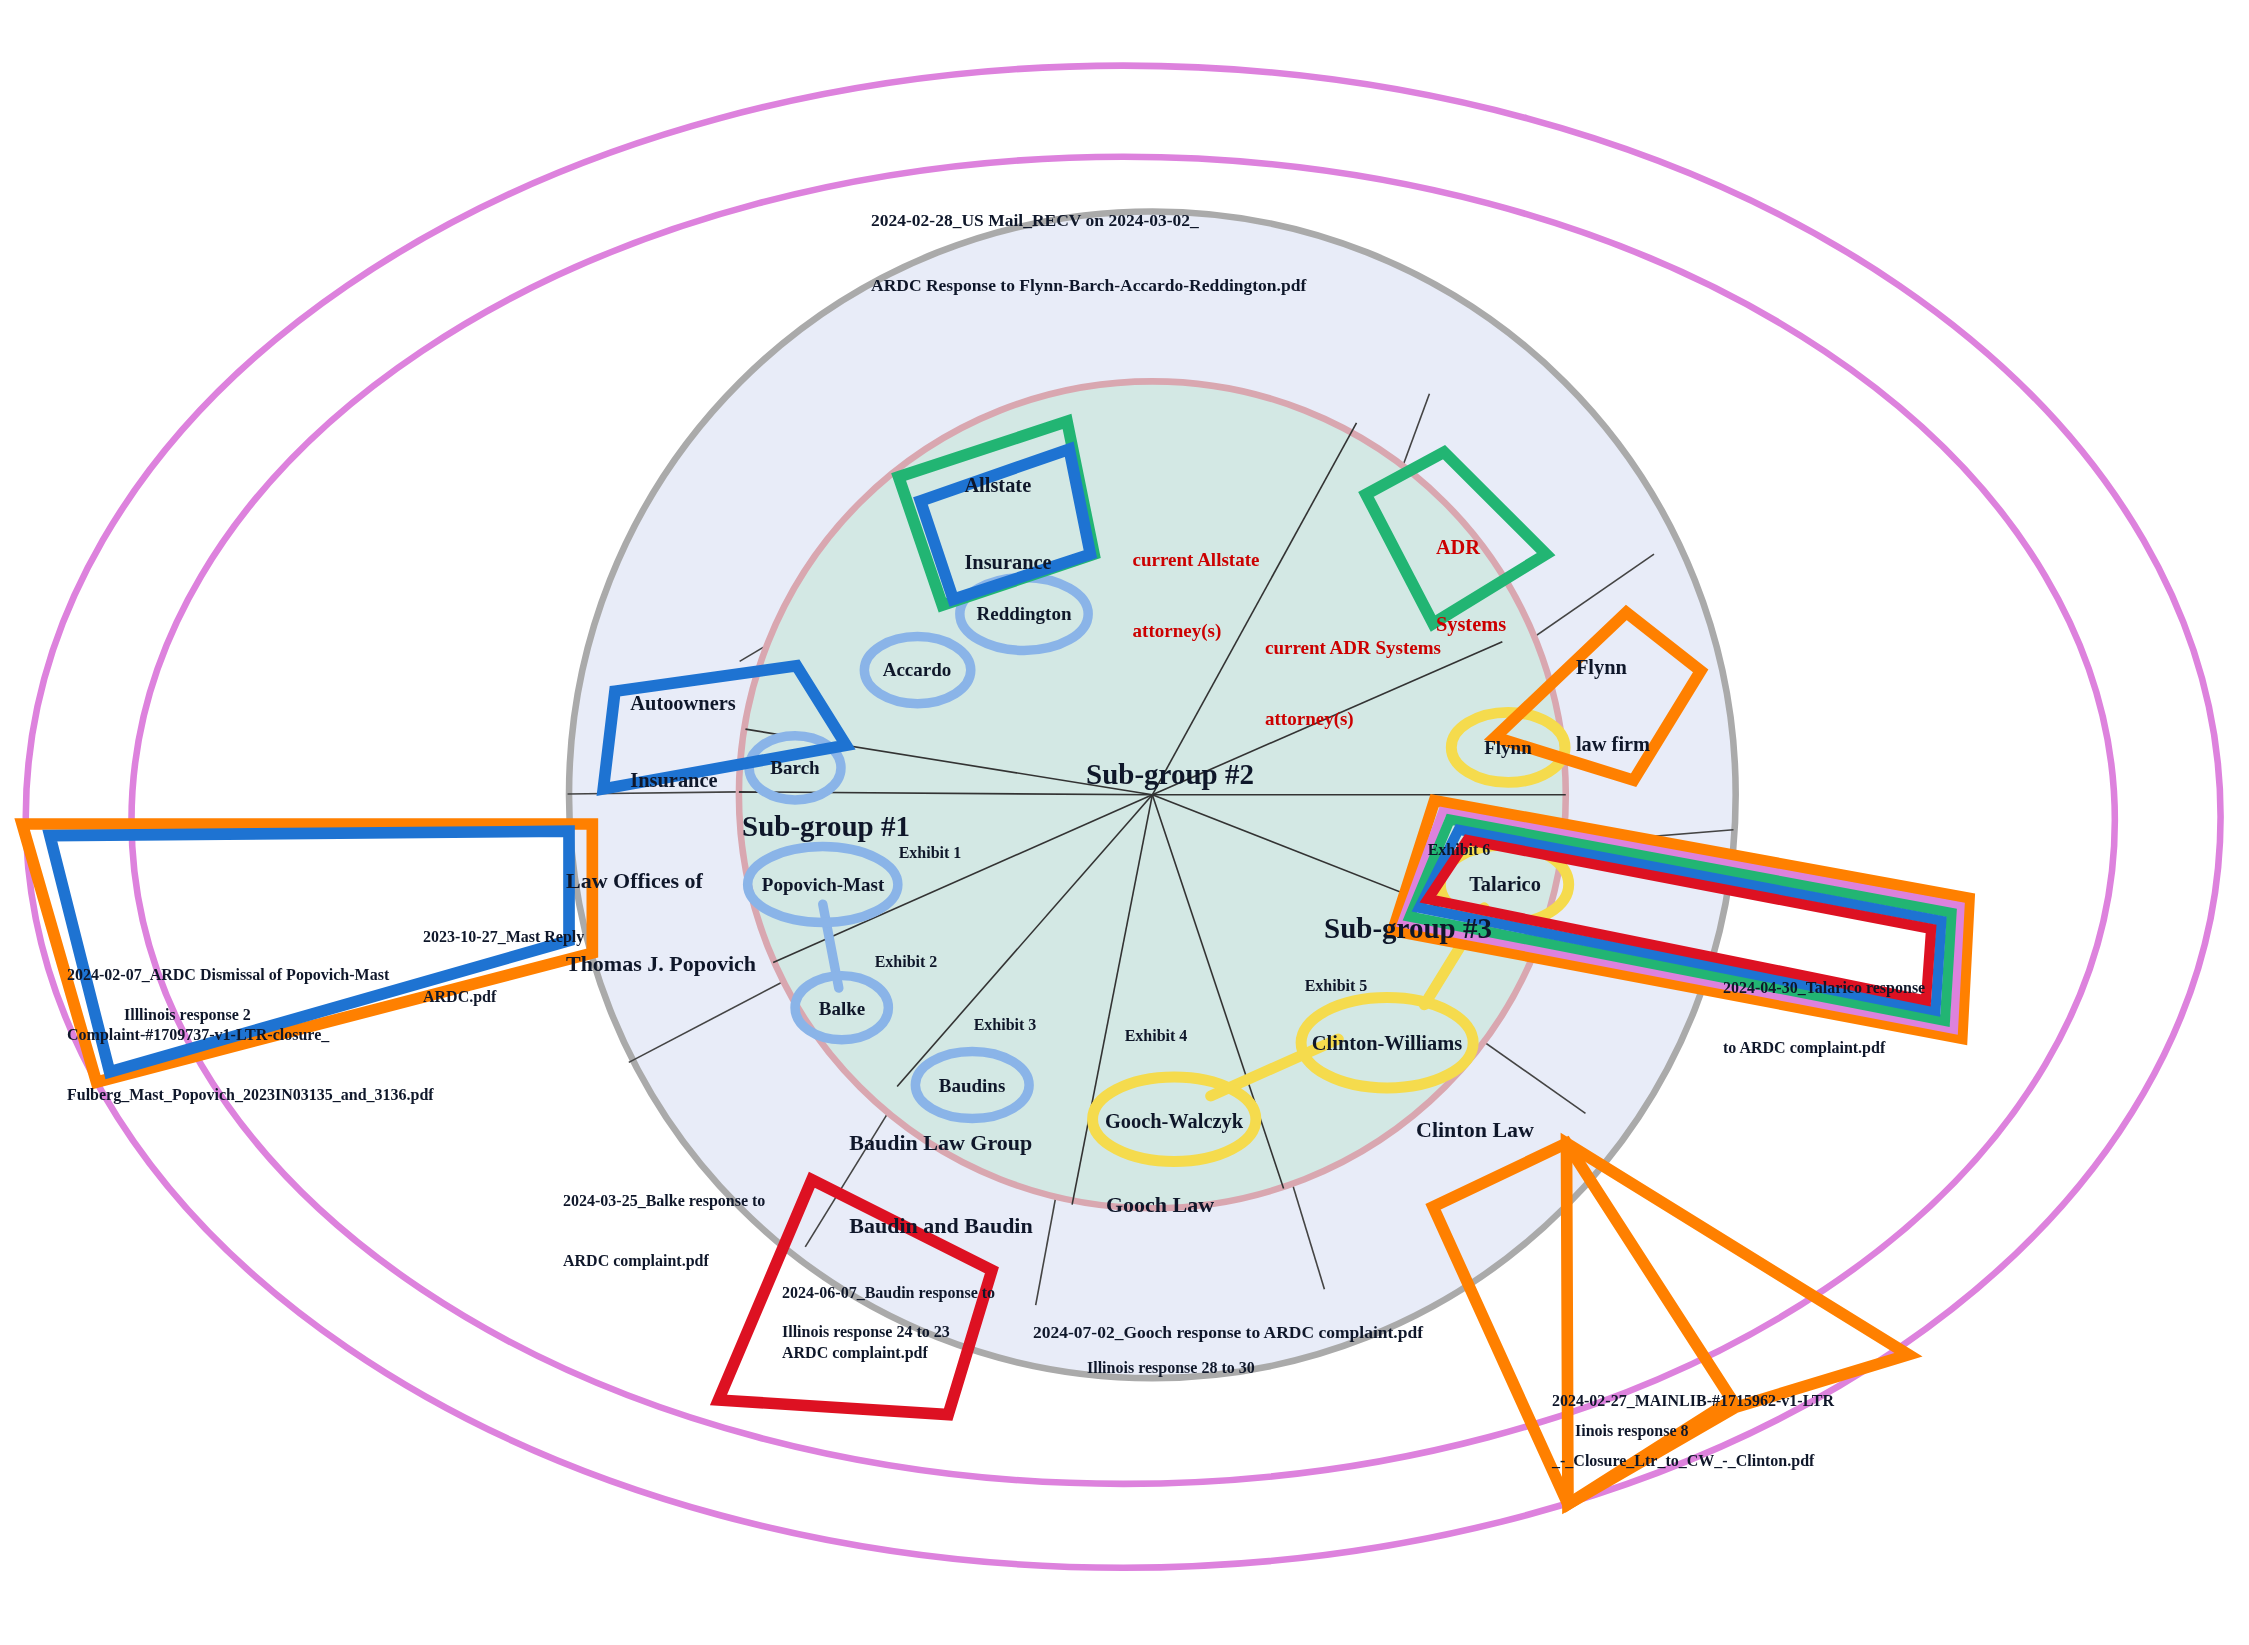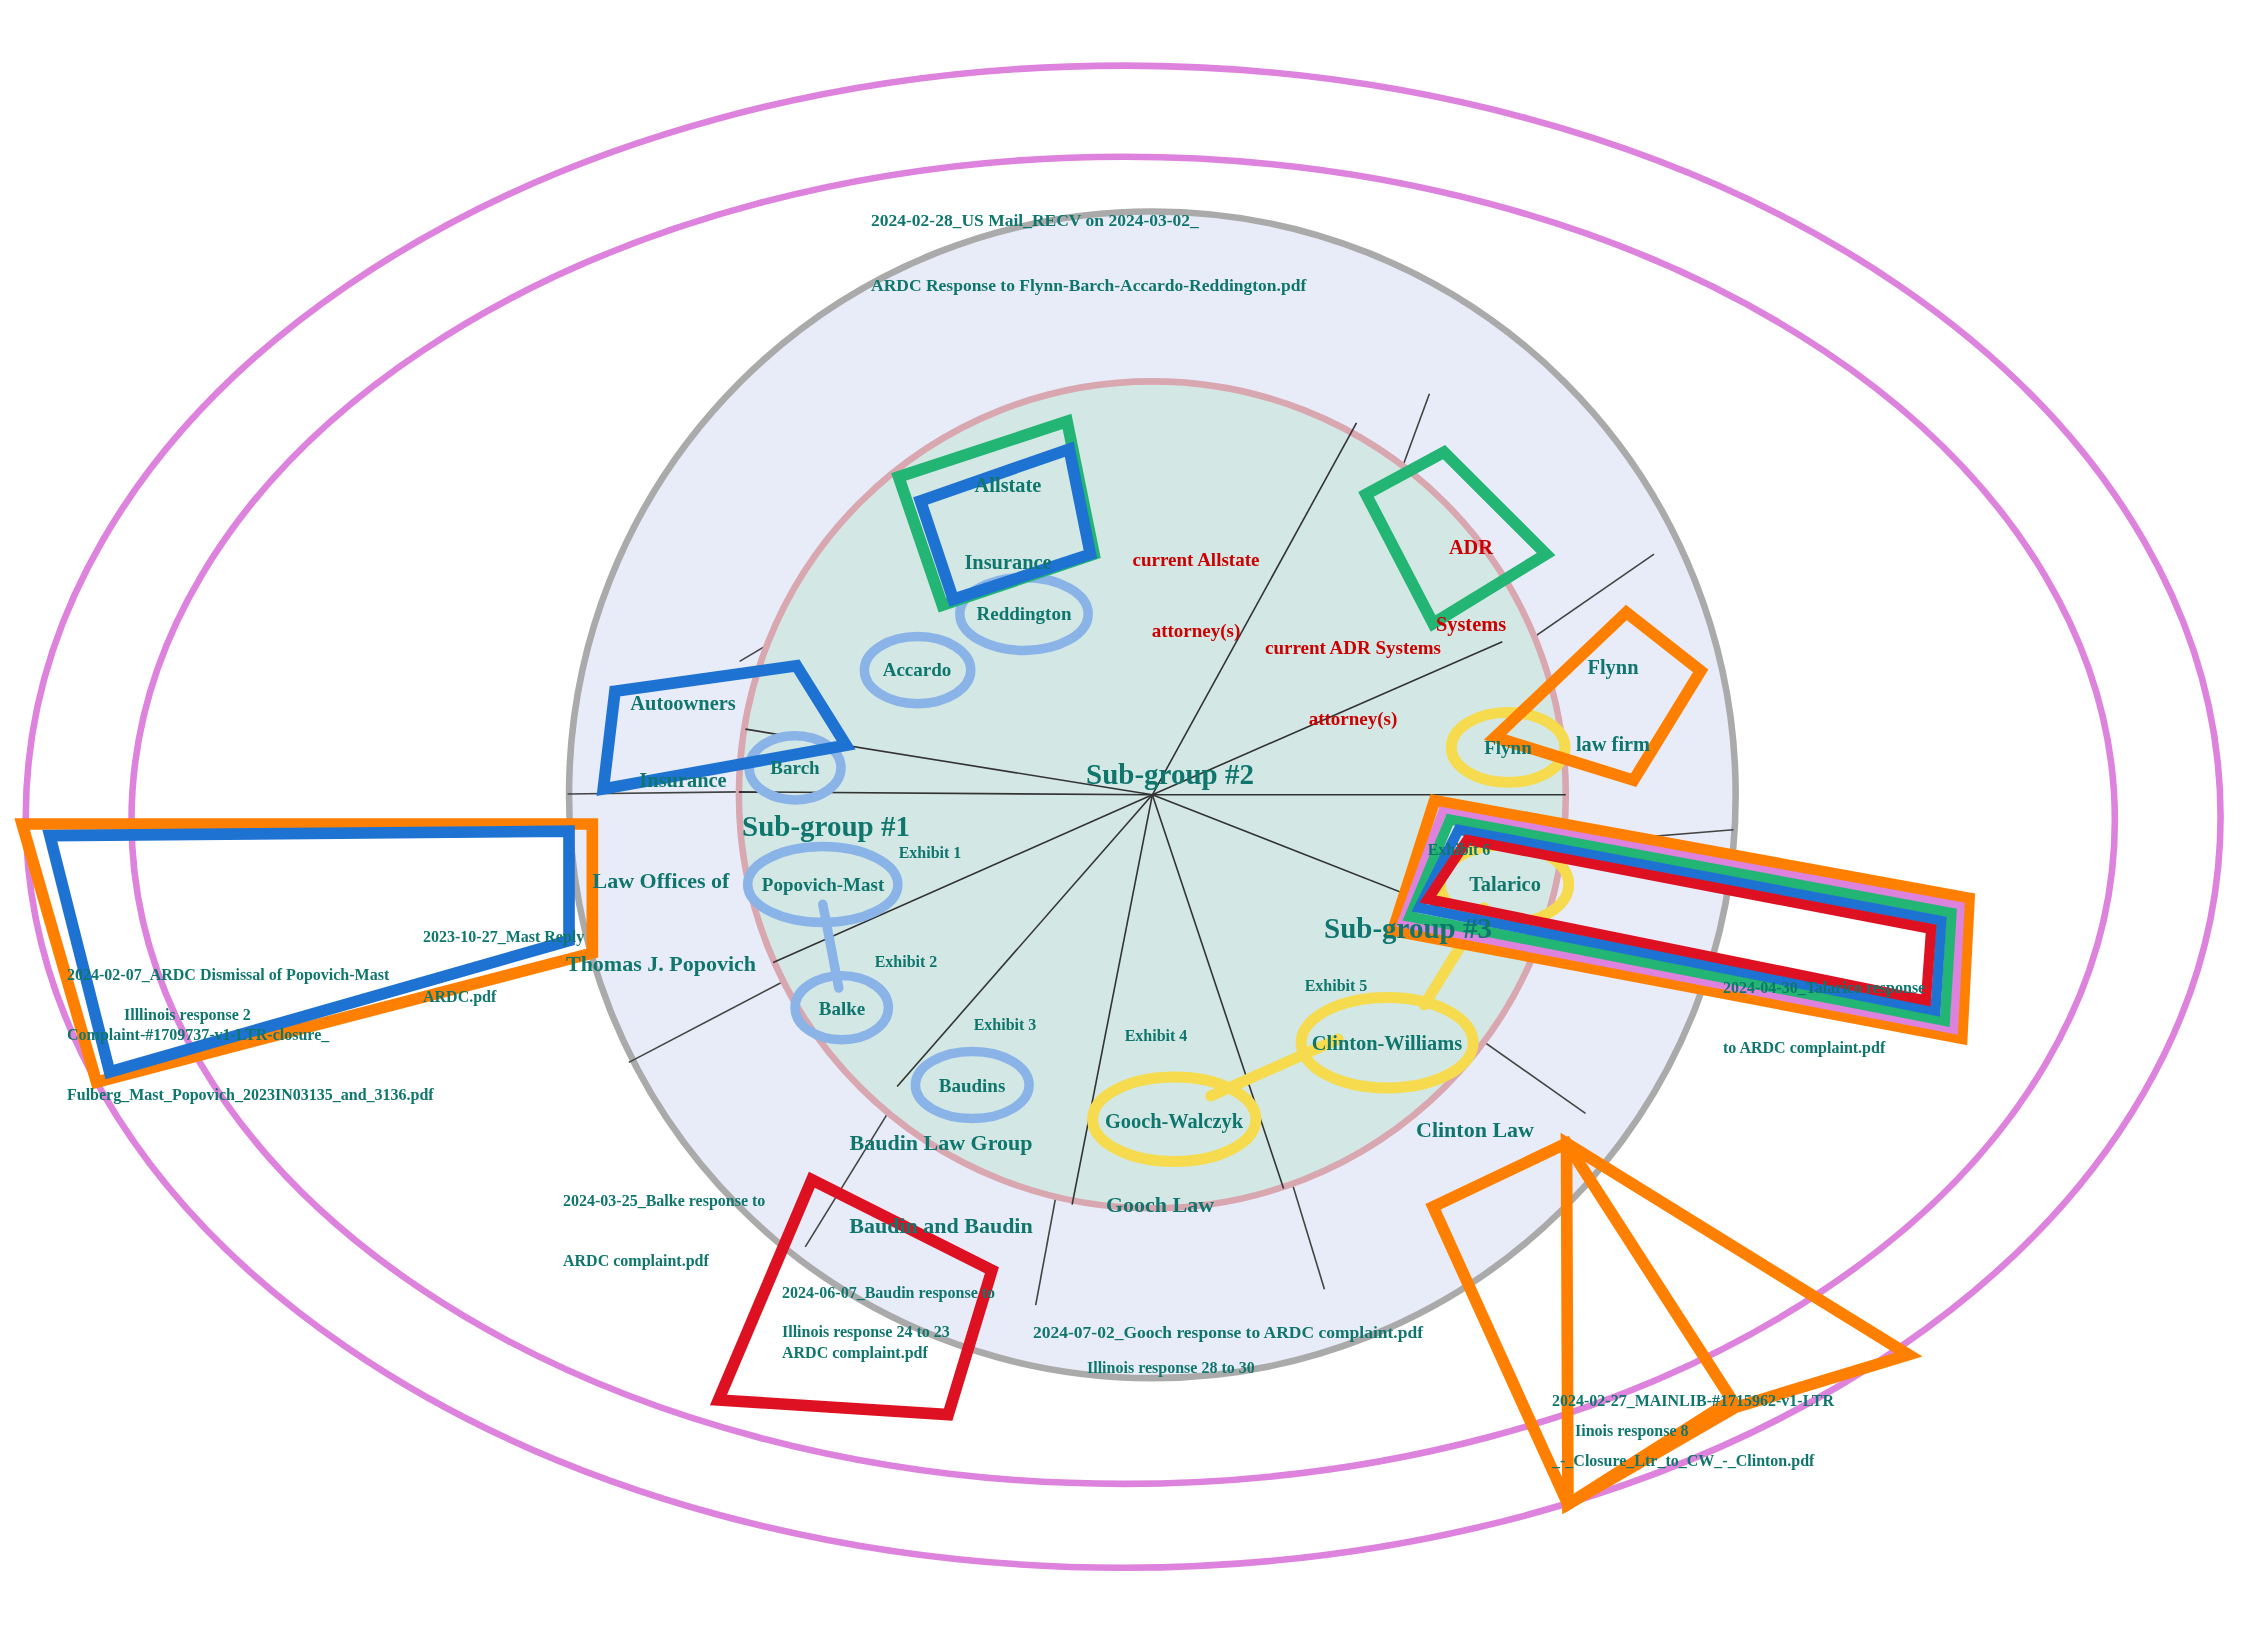--- a/index.html
+++ b/index.html
@@ -1,21 +1,21 @@
 <!DOCTYPE html>
 <html style="font-size:11.7px"><head>
 <meta charset="utf-8">
 <style>
   html,body{margin:0;padding:0;background:#ffffff;}
   body{width:2250px;height:1645px;position:relative;overflow:hidden;
        font-family:"Liberation Serif","DejaVu Serif",serif;}
   #stage{position:absolute;left:0;top:0;width:2250px;height:1645px;}
   svg{position:absolute;left:0;top:0;width:2250px;height:1645px;}
-  .lbl{position:absolute;font-weight:bold;color:#0f766e;line-height:1.25;white-space:pre;}
-  .center{transform:translate(-50%,-50%);text-align:center;}
+  .lbl{position:absolute;font-weight:bold;color:#0f172a;line-height:1.25;white-space:pre;}
+  .center{transform:translate(-50%,-50%);}
   .tl{text-align:left;}
   .red{color:#cc0000;}
   .t22{font-size:16px;}
   .t24{font-size:17.5px;}
   .t26{font-size:19px;}
   .t28{font-size:20.4px;}
   .t30{font-size:22px;}
   .t40{font-size:29px;}
 </style>
 </head>

